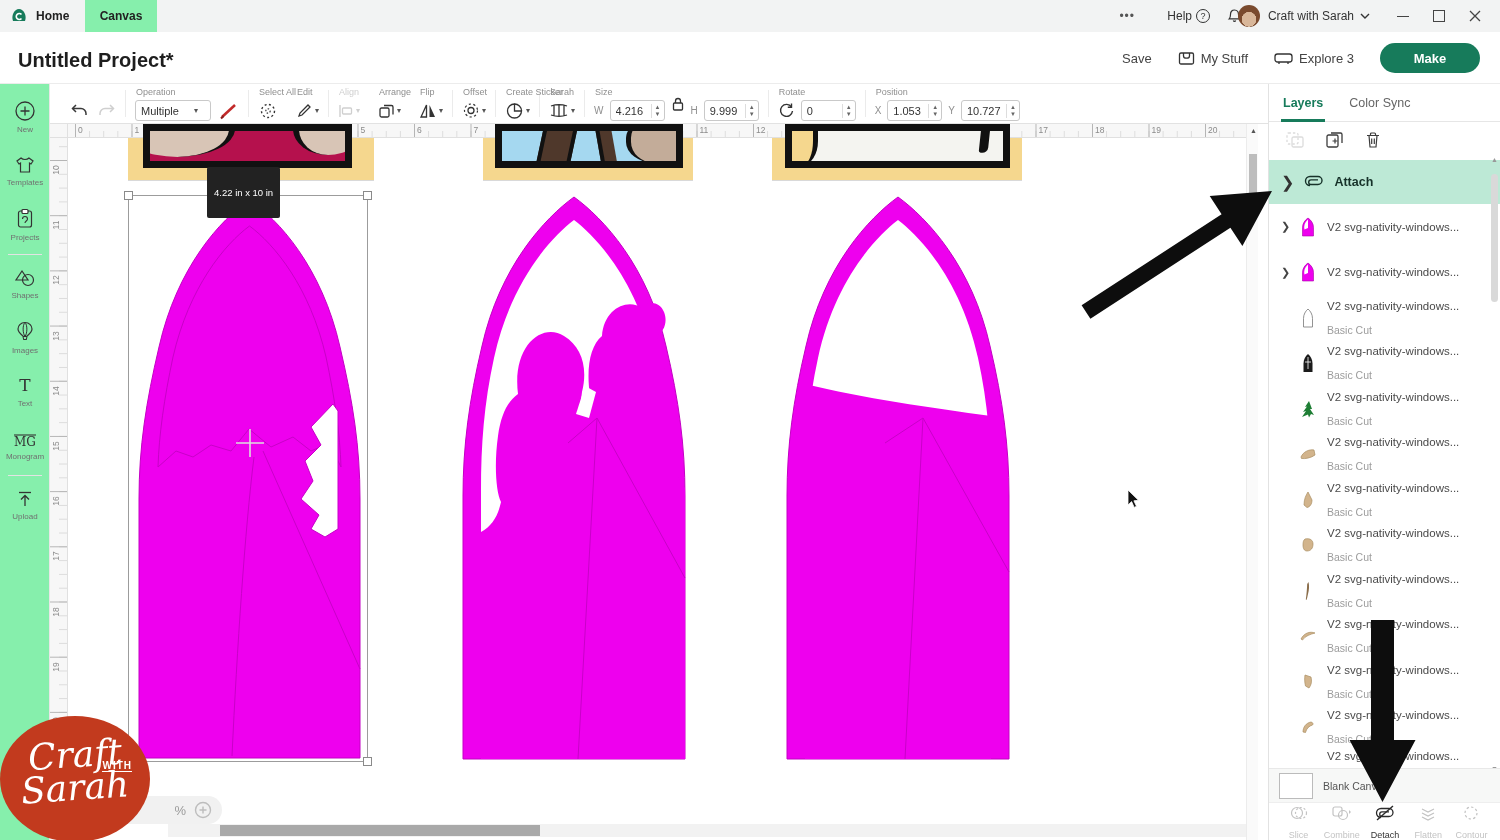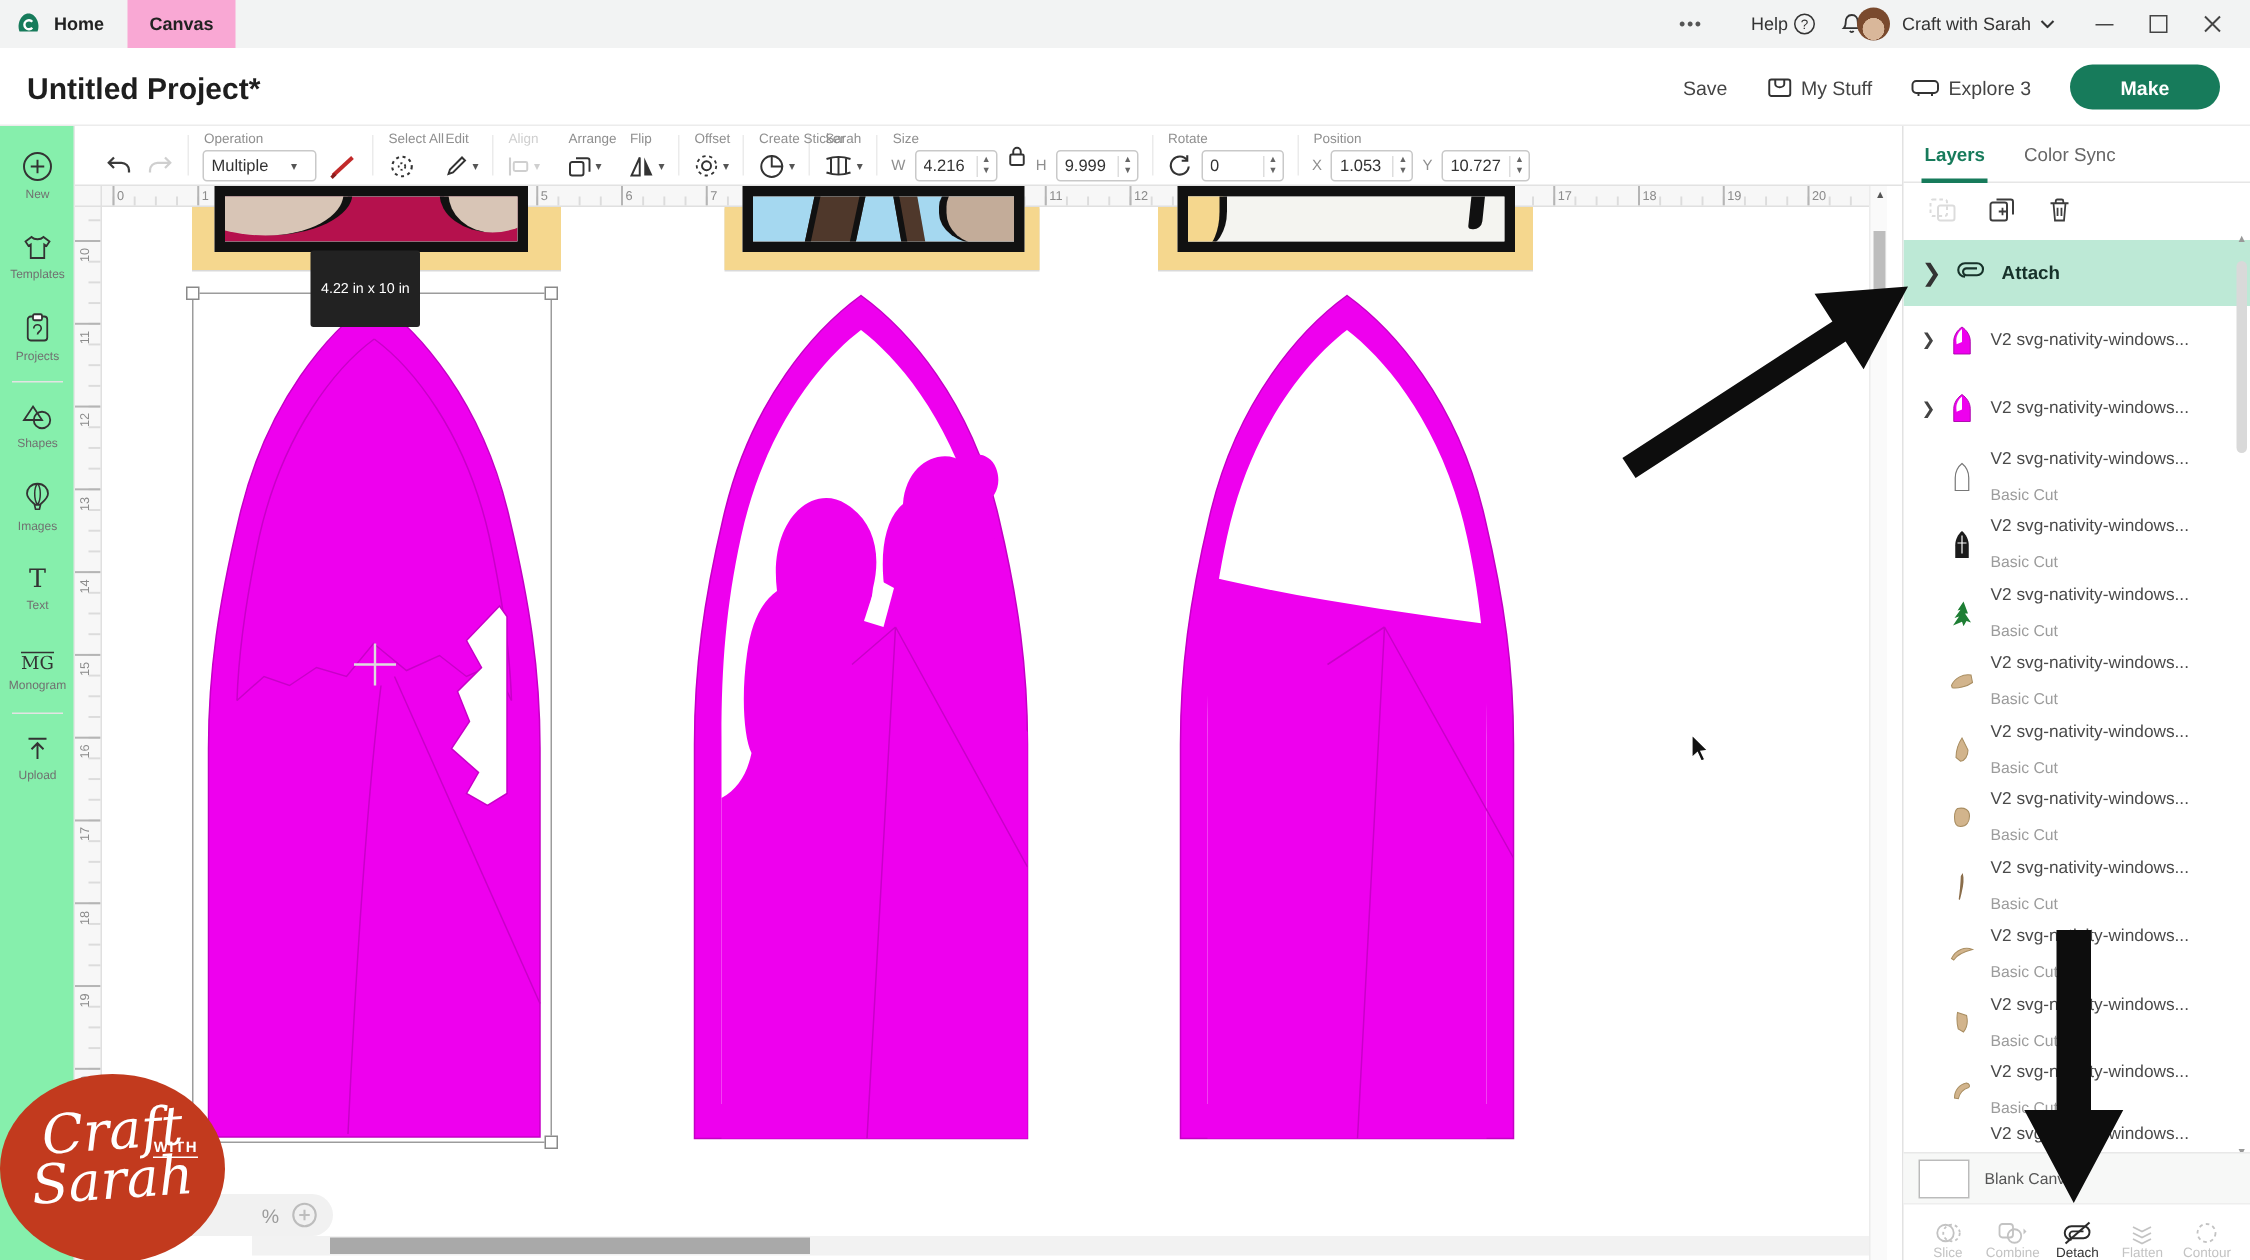--- a/index.html
+++ b/index.html
@@ -2,21 +2,21 @@
 <html><head>
 <meta charset="utf-8">
 <style>
   * { margin:0; padding:0; box-sizing:border-box; }
   html,body { width:1500px; height:840px; overflow:hidden; background:#fff;
     font-family:"Liberation Sans", sans-serif; color:#333; }
   .abs { position:absolute; }
 
   
   #titlebar { position:absolute; left:0; top:0; width:1500px; height:32px; background:#f2f3f3; }
-  #canvas-tab { position:absolute; left:85px; top:0; width:72px; height:32px; background:#f9a8d4;
+  #canvas-tab { position:absolute; left:85px; top:0; width:72px; height:32px; background:#86efac;
     font-size:12px; font-weight:bold; color:#222; display:flex; align-items:center; justify-content:center; }
   #home-area { position:absolute; left:10px; top:0; height:32px; display:flex; align-items:center; gap:8px; }
   #home-label { font-size:12px; font-weight:bold; color:#222; }
   .tb-right { position:absolute; top:0; height:32px; display:flex; align-items:center; font-size:12px; color:#333; }
   .qmark { display:inline-block; width:14px; height:14px; border:1.4px solid #333; border-radius:50%;
     font-size:9px; line-height:12px; text-align:center; margin-left:4px; }
   .winbtn { width:14px; height:14px; position:relative; margin-left:22px; }
 
   
   #header { position:absolute; left:0; top:32px; width:1500px; height:52px; background:#fff; border-bottom:1px solid #ececec; }
@@ -102,21 +102,21 @@
   .ltitle { font-size:11.5px; color:#4a4a4a; white-space:nowrap; }
   .lsub { font-size:10.5px; color:#9c9c9c; margin-top:12px; }
   #attach-row { height:44px; background:#BDE9D6; display:flex; align-items:center; gap:10px; padding-left:12px; }
   #attach-row .ltitle { font-weight:bold; color:#17322a; font-size:12.5px; }
   #blank-row { position:absolute; left:0; top:684px; width:232px; height:34px; background:#f7f8f7; border-top:1px solid #e8e8e8;
     display:flex; align-items:center; gap:10px; padding-left:10px; }
   #blank-swatch { width:34px; height:26px; background:#fff; border:1px solid #bbb; }
   #blank-row .ltitle { font-size:10.5px; color:#555; }
   #panel-tools { position:absolute; left:0; top:718px; width:232px; height:38px; border-top:1px solid #eee;
     display:flex; justify-content:space-between; padding:2px 8px 0 8px; }
-  .ptool { display:flex; flex-direction:column; align-items:center; justify-content:flex-end; gap:0; width:44px; }
+  .ptool { display:flex; flex-direction:column; align-items:center; justify-content:space-between; gap:0; width:44px; }
   .ptool .plabel { font-size:9px; color:#c3c3c3; }
   .ptool.enabled .plabel { color:#333; }
   #panel-scrollbar { position:absolute; right:1px; top:80px; width:9px; height:604px; }
   #panel-scrollbar .thumb { position:absolute; left:1px; top:10px; width:7px; height:128px; background:#d9d9d9; border-radius:4px; }
 
   
   #annotations { position:absolute; left:0; top:0; width:1500px; height:840px; pointer-events:none; z-index:100; }
 </style>
 </head>
 <body>

